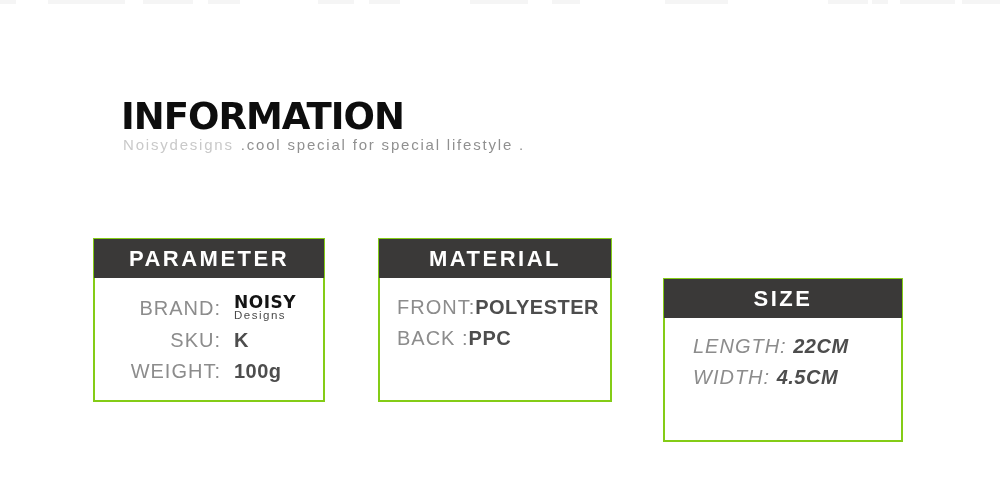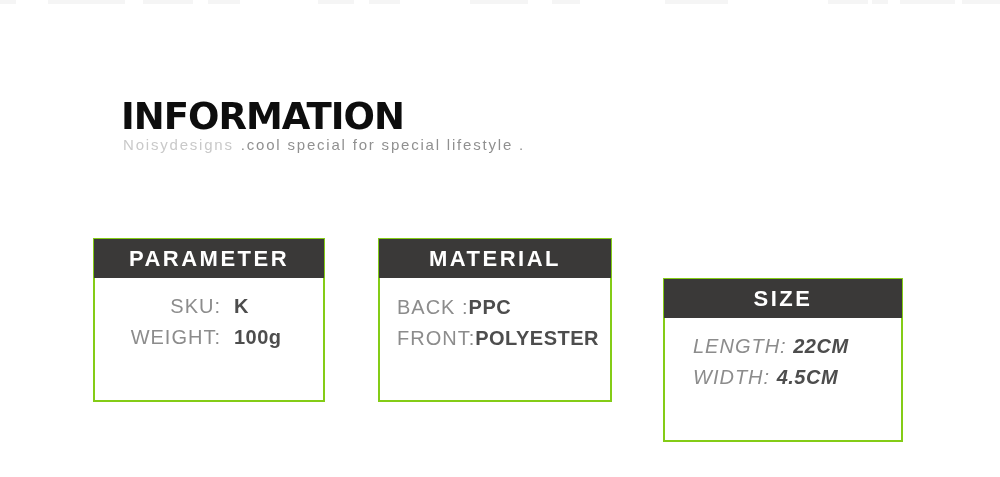--- a/index.html
+++ b/index.html
@@ -95,41 +95,48 @@
 
   <div class="title">INFORMATION</div>
 
   <div class="subtitle">
     <span class="brand">Noisydesigns</span><span class="tagline">.cool special for special lifestyle .</span>
   </div>
 
   <div class="card param" id="card-parameter">
     <div class="card-header">PARAMETER</div>
     <div class="card-body">
+      <div class="row" style="height:34px">
+        <span class="label">BRAND:</span>
+        <span class="logo-wrap">
+          <div class="logo-l1">NOISY</div>
+          <div class="logo-l2">Designs</div>
+        </span>
+      </div>
       <div class="row">
         <span class="label">SKU:</span>
         <span class="value">K</span>
       </div>
       <div class="row">
         <span class="label">WEIGHT:</span>
         <span class="value">100g</span>
       </div>
     </div>
   </div>
 
   <div class="card" id="card-material">
     <div class="card-header">MATERIAL</div>
     <div class="card-body material-body">
       <div class="row">
+        <span class="label">FRONT:</span>
+        <span class="value">POLYESTER</span>
+      </div>
+      <div class="row">
         <span class="label">BACK :</span>
         <span class="value">PPC</span>
-      </div>
-      <div class="row">
-        <span class="label">FRONT:</span>
-        <span class="value">POLYESTER</span>
       </div>
     </div>
   </div>
 
   <div class="card" id="card-size">
     <div class="card-header">SIZE</div>
     <div class="card-body size-body">
       <div class="row">
         <span class="label">LENGTH: </span>
         <span class="value">22CM</span>

